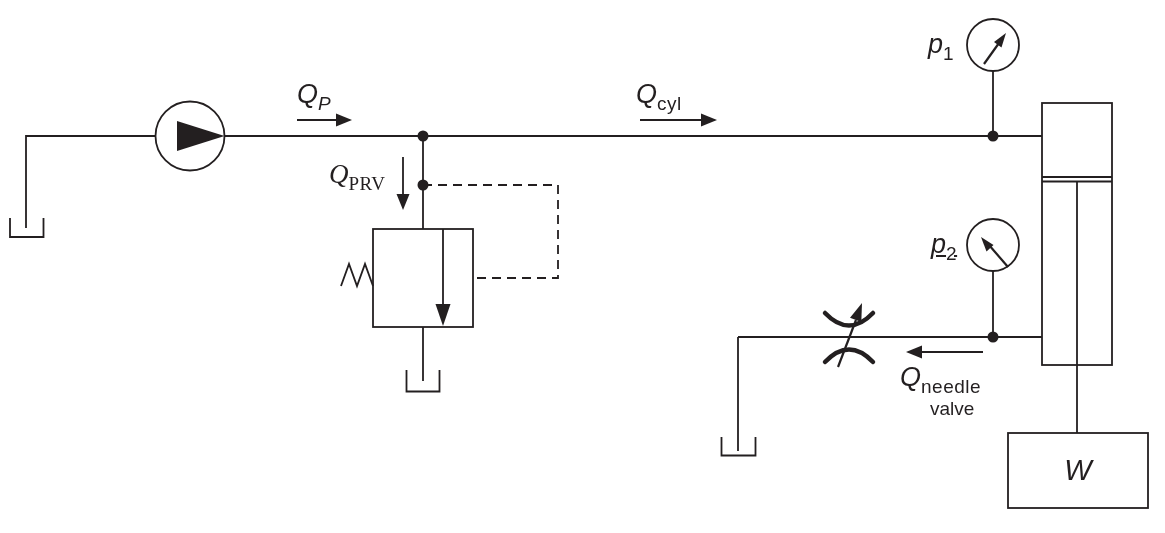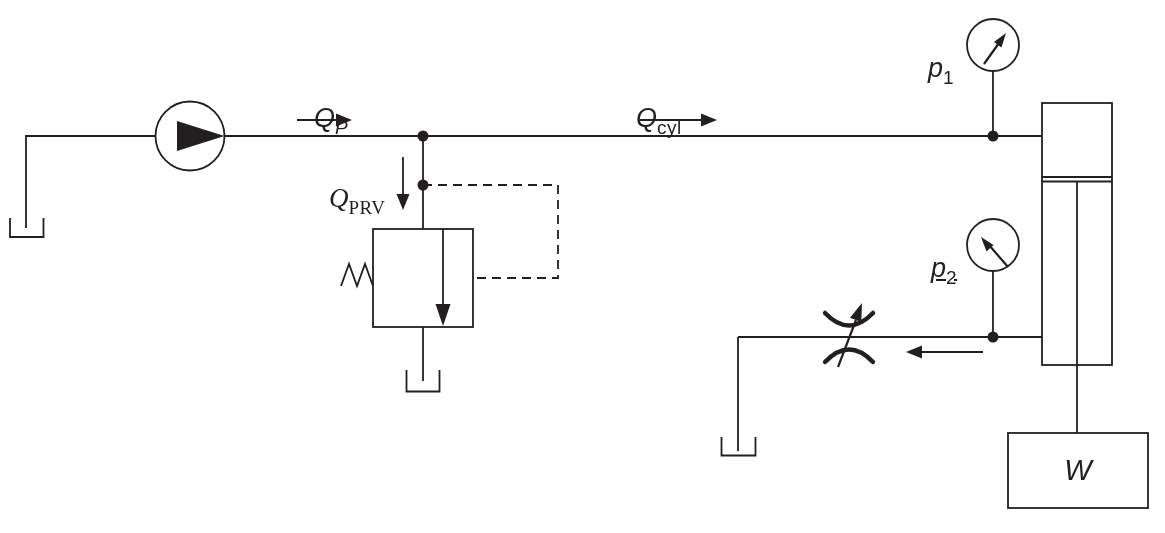--- a/index.html
+++ b/index.html
@@ -5,21 +5,21 @@
   html,body { margin:0; padding:0; background:#ffffff; }
   .stage {
     position:relative; width:1165px; height:533px;
     background:var(--bg,#fff); overflow:hidden;
     font-family:"Liberation Sans", sans-serif;
     color:var(--stroke,#231f20);
   }
   .stage svg { position:absolute; left:0; top:0; color:var(--stroke,#231f20); }
   .lbl {
     position:absolute; font-size:27px; font-style:italic; line-height:1;
-    white-space:nowrap; color:var(--stroke,#231f20);margin-top:24px;
+    white-space:nowrap; color:var(--stroke,#231f20);
   }
   .lbl .sub { font-size:19px; font-style:normal; vertical-align:-7px; letter-spacing:0.5px; }
   .lbl .sub.it { font-style:italic; }
   .lbl .sub2 { display:block; font-size:19px; font-style:normal; margin-top:3px; }
   .w-box-label {
     position:absolute; left:1008px; top:433px; width:140px; height:75px;
     display:flex; align-items:center; justify-content:center;
     font-size:29px; font-style:italic; color:var(--stroke,#231f20);
   }
 </style>
@@ -98,26 +98,27 @@
 
       <g fill="currentColor" stroke="none">
         <circle cx="423" cy="136" r="5.5"></circle>
         <circle cx="423" cy="185" r="5.5"></circle>
         <circle cx="993" cy="136" r="5.5"></circle>
         <circle cx="993" cy="337" r="5.5"></circle>
       </g>
     </g>
   </svg>
 
-  <div class="lbl" style="left:314px; top:81px;"><span>Q</span><span class="sub it">P</span></div>
+  <div class="lbl" style="left:297px; top:81px;"><span>Q</span><span class="sub it">P</span></div>
 
   <div class="lbl" style="left:636px; top:81px;"><span>Q</span><span class="sub">cyl</span></div>
 
   <div class="lbl" style="left:329px; top:161px;font-family:Liberation Serif, serif;"><span>Q</span><span class="sub">PRV</span></div>
 
+  <div class="lbl" style="left:900px; top:364px;"><span>Q</span><span class="sub">needle</span><span class="sub2" style="margin-left:30px;">valve</span></div>
 
   <div class="lbl" style="left:928px; top:31px;"><span>p</span><span class="sub">1</span></div>
 
   <div class="lbl" style="left:931px; top:231px;text-decoration:underline;"><span>p</span><span class="sub">2</span></div>
 
   <div class="w-box-label">
       <span>W</span>
     </div>
 
 </div>

